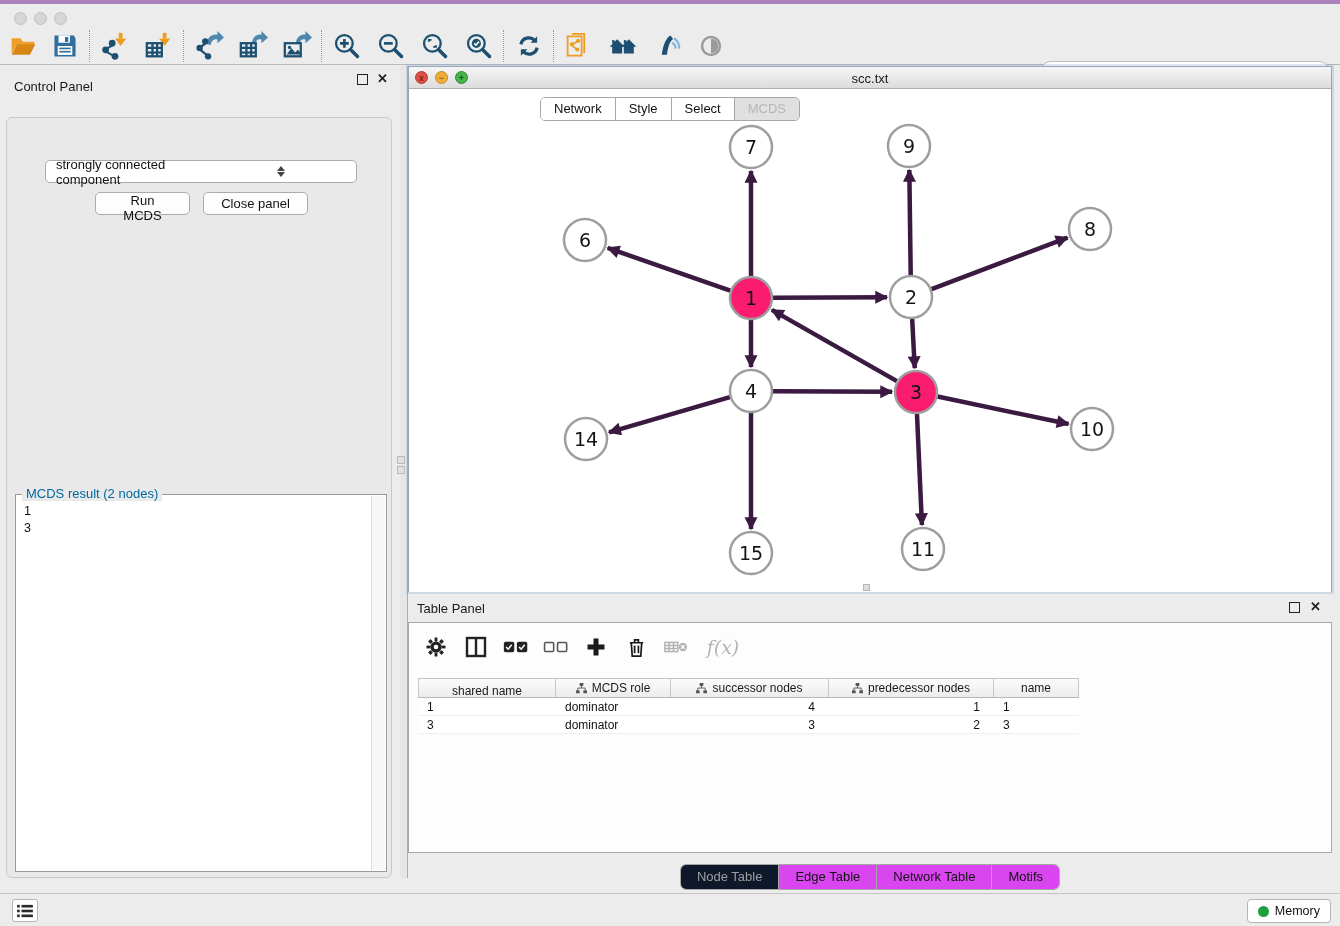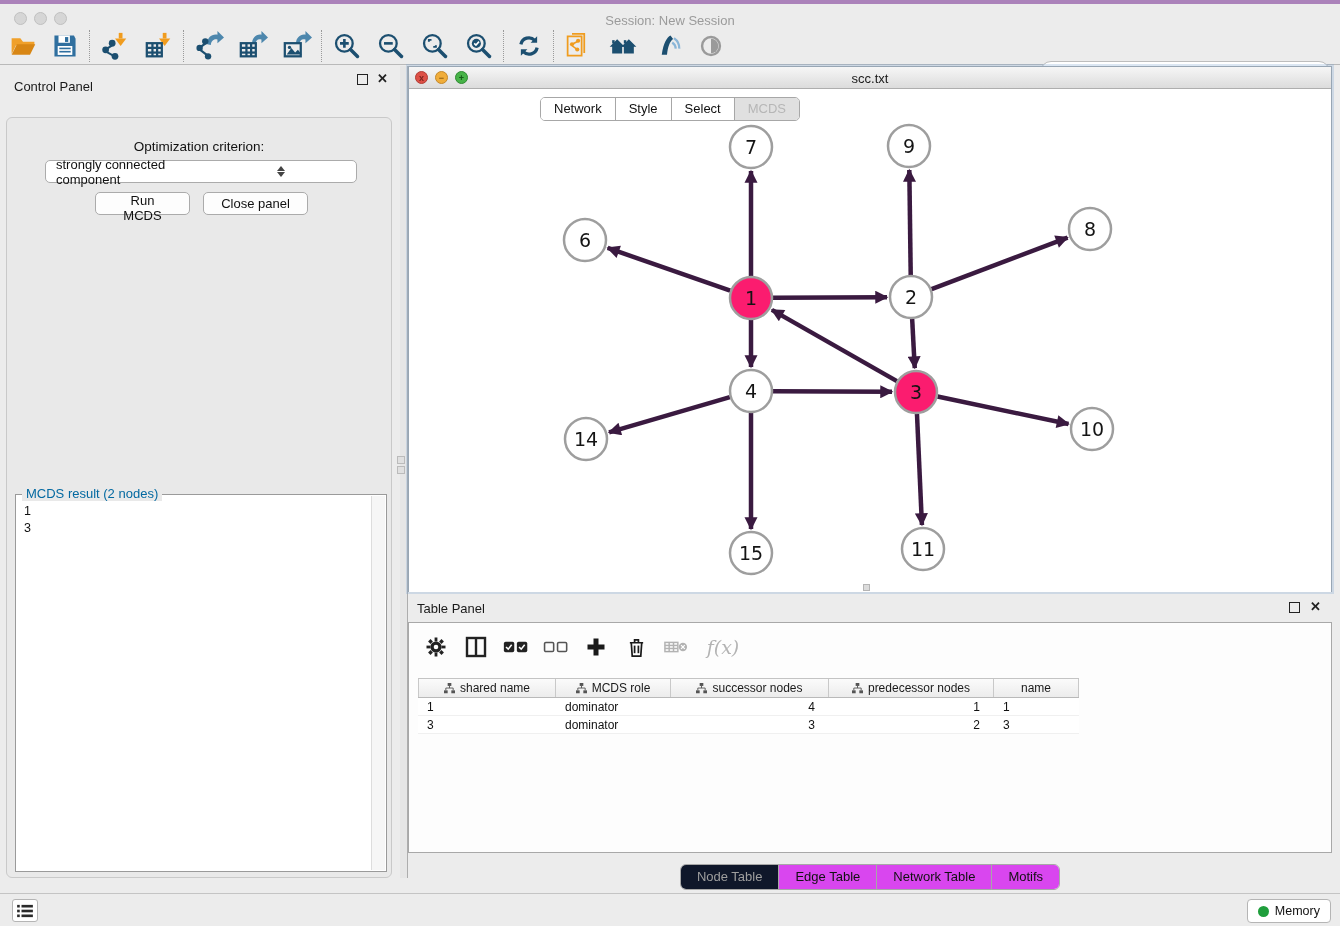--- a/index.html
+++ b/index.html
@@ -60,21 +60,21 @@
   .tp-header .panel-title{position:absolute;left:9px;top:6px;}
   .tp-float{position:absolute;right:32px;top:7px;}
   .tp-close{position:absolute;right:11px;top:6px;}
   .tp-body{position:absolute;left:408px;top:622px;width:924px;height:231px;background:#fdfdfd;border:1px solid #a8a8a8;box-sizing:border-box;}
   .tp-toolbar{position:absolute;left:0;top:0;width:100%;height:48px;display:flex;align-items:center;padding-left:14px;box-sizing:border-box;gap:14px;}
   .tpi{width:26px;height:26px;display:flex;align-items:center;justify-content:center;flex:0 0 auto;}
   .fx-label{font-size:19px;font-family:"DejaVu Serif",serif;font-style:italic;color:#b3b3b3;}
   .grid-table{position:absolute;left:9px;top:55px;}
   .gt-head{display:flex;background:linear-gradient(#fbfbfb,#ececec);border-top:1px solid #c4c4c4;border-bottom:1px solid #b9b9b9;}
   .gt-hcell{height:18px;display:flex;align-items:center;justify-content:center;gap:5px;font-size:12px;color:#1a1a1a;border-right:1px solid #c9c9c9;box-sizing:border-box;}
-  .gt-hcell:first-child{border-left:1px solid #c9c9c9;}
+  .gt-hcell:first-child{border-left:1px solid #c9c9c9;flex-direction:column;}
   .gt-row{display:flex;border-bottom:1px solid #f0f0f0;background:#fff;}
   .gt-cell{height:17px;font-size:12px;color:#111;display:flex;align-items:center;box-sizing:border-box;}
   .gt-cell.left{justify-content:flex-start;padding-left:9px;}
   .gt-cell.right{justify-content:flex-end;padding-right:14px;}
   
   .btabs-wrap{position:absolute;left:408px;top:864px;width:924px;text-align:center;}
   .btabs{display:inline-flex;border:1px solid #a7a7a7;border-radius:6px;overflow:hidden;background:#fff;}
   .btab{padding:4px 16px 5px;font-size:13px;color:#111;background:#d946ef;border-right:1px solid #a7a7a7;}
   .btab:last-child{border-right:none;}
   .btab.active{background:#0f172a;color:#9e9e9e;}
@@ -89,21 +89,20 @@
 </head>
 <body>
 
 <div class="screen">
 
   <div class="desktop-strip"></div>
   <div class="titlebar">
     <div class="traffic" style="left:14px"></div>
     <div class="traffic" style="left:34px"></div>
     <div class="traffic" style="left:54px"></div>
-    <div class="main-title">Session: New Session</div>
   </div>
 
   <div class="toolbar">
     <div style="width:8px"></div>
     <div class="tbi">
       <svg width="28" height="28" viewBox="0 0 32 32">
         <path fill="#f0a02a" d="M3 7h10l3 4h13v4H8L3 25z"></path>
         <path fill="#d88614" d="M3 26l6-12h21l-6 12z"></path>
       </svg>
     </div>
@@ -277,21 +276,20 @@
     <span class="float-ic cp-float"></span>
     <span class="close-ic cp-close">✕</span>
   </div>
   <div class="ctabs">
       <div class="ctab">Network</div>
       <div class="ctab">Style</div>
       <div class="ctab">Select</div>
       <div class="ctab active">MCDS</div>
     </div>
   <div class="cp-body">
-    <div class="opt-label">Optimization criterion:</div>
     <div class="dropdown">
       <span>strongly connected component</span>
       <span class="stepper">
           <i class="up"></i>
           <i class="dn"></i>
         </span>
     </div>
     <button class="cpbtn run-btn">Run MCDS</button>
     <button class="cpbtn closep-btn">Close panel</button>
     <div class="result-box">

